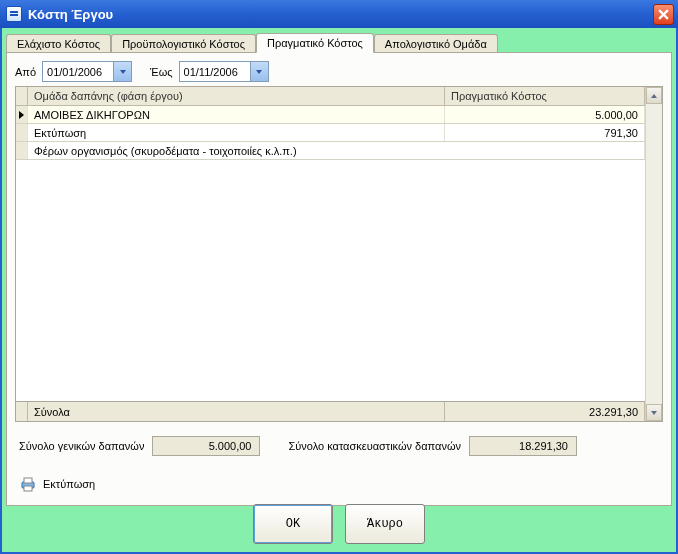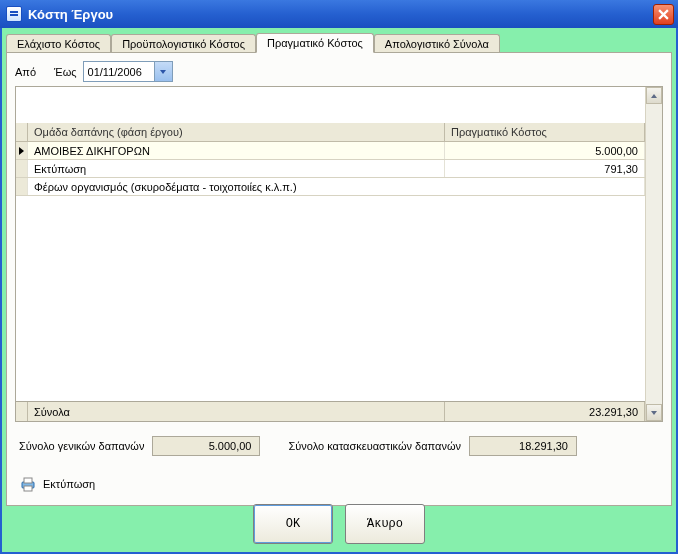--- a/index.html
+++ b/index.html
@@ -115,21 +115,21 @@
     cursor: pointer;
   }
   .date-drop svg { width: 8px; height: 8px; }
   .grid {
     border: 1px solid #aca899;
     background: #fff;
     height: 336px;
     position: relative;
     display: flex;
   }
-  .grid-main { flex: 1; display: flex; flex-direction: column; margin-top: 36px; }
+  .grid-main { flex: 1; display: flex; flex-direction: column; }
   .grid-header {
     display: flex;
     background: #ece9d8;
     border-bottom: 1px solid #c0bba8;
   }
   .grid-header-cell {
     padding: 3px 6px;
     border-right: 1px solid #c0bba8;
     color: #333;
   }
@@ -237,26 +237,34 @@
         <path d="M1 1 L9 9 M9 1 L1 9" stroke="#fff" stroke-width="2"></path>
       </svg>
   </div>
 </div>
 
 <div class="window-body">
   <div class="tabs">
     <div class="tab"><span>Ελάχιστο Κόστος</span></div>
     <div class="tab"><span>Προϋπολογιστικό Κόστος</span></div>
     <div class="tab active"><span>Πραγματικό Κόστος</span></div>
-    <div class="tab"><span>Απολογιστικό Σύνολα</span></div>
+    <div class="tab"><span>Απολογιστικό Ομάδα</span></div>
   </div>
 
   <div class="tab-content">
     <div class="date-row">
       <span class="date-label">Από</span>
+      <span class="date-picker">
+        <input value="01/01/2006" style="">
+        <span class="date-drop">
+          <svg viewBox="0 0 8 8">
+              <path d="M1 2 L4 6 L7 2 Z" fill="#2c55a8"></path>
+            </svg>
+        </span>
+      </span>
       <span style="width:6px"></span>
       <span class="date-label">Έως</span>
       <span class="date-picker">
         <input value="01/11/2006" style="">
         <span class="date-drop">
           <svg viewBox="0 0 8 8">
               <path d="M1 2 L4 6 L7 2 Z" fill="#2c55a8"></path>
             </svg>
         </span>
       </span>

